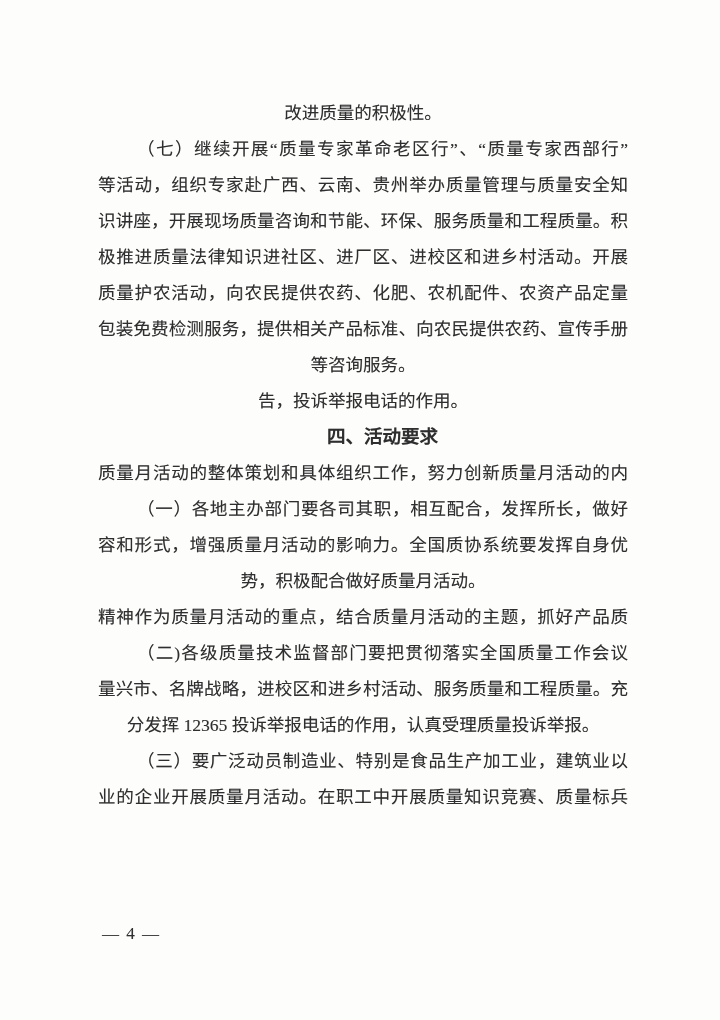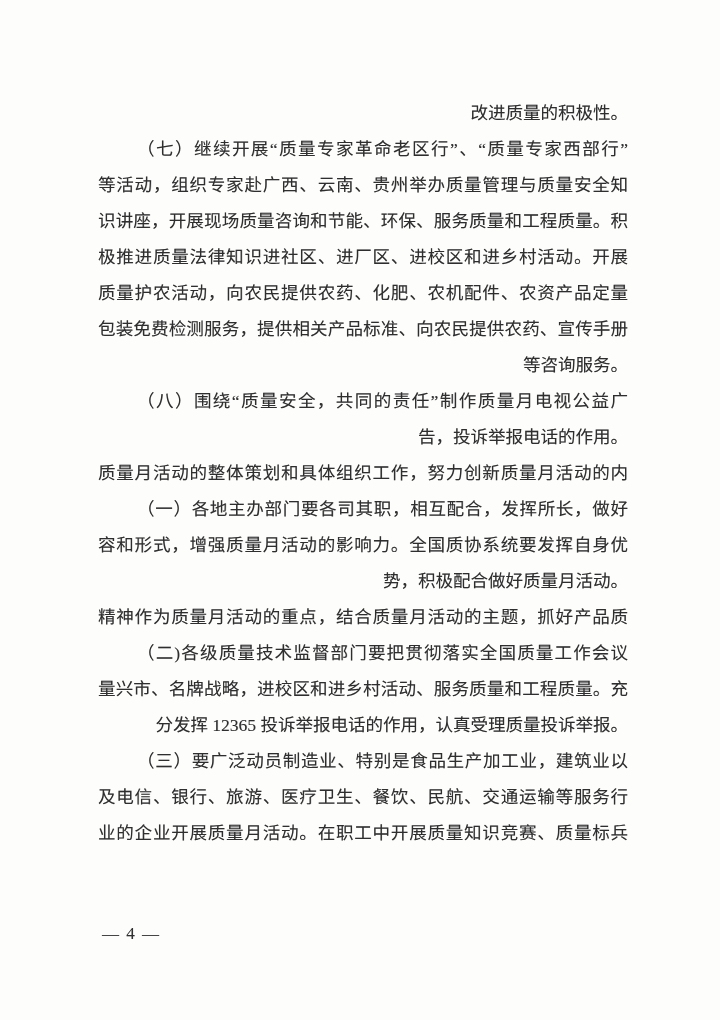--- a/index.html
+++ b/index.html
@@ -21,21 +21,21 @@
     position: absolute;
     left: 98px;
     top: 95px;
     width: 530px;
   }
   .line {
     font-size: 17.5px;
     line-height: 36px;
     height: 36px;
     white-space: nowrap;
-    text-align: right;
+    text-align: center;
     text-shadow: 0.3px 0.3px 0.5px rgba(70, 70, 70, 0.35);
   }
   .line.j {
     white-space: normal;
     text-align: justify;
     text-align-last: justify;
     text-justify: inter-character;
   }
   .line.i {
     padding-left: 39px;
@@ -61,28 +61,27 @@
 <div class="page">
   <div class="doc-body">
       <div class="line">改进质量的积极性。</div>
       <div class="line j i">（七）继续开展“质量专家革命老区行”、“质量专家西部行”</div>
       <div class="line j">等活动，组织专家赴广西、云南、贵州举办质量管理与质量安全知</div>
       <div class="line j">识讲座，开展现场质量咨询和节能、环保、服务质量和工程质量。积</div>
       <div class="line j">极推进质量法律知识进社区、进厂区、进校区和进乡村活动。开展</div>
       <div class="line j">质量护农活动，向农民提供农药、化肥、农机配件、农资产品定量</div>
       <div class="line j">包装免费检测服务，提供相关产品标准、向农民提供农药、宣传手册</div>
       <div class="line">等咨询服务。</div>
-      <div class="line j i">（八）围绕“质量安全，共同的责任”制作质量月电视公益广</div>
       <div class="line">告，投诉举报电话的作用。</div>
+      <div class="line i b">四、活动要求</div>
       <div class="line j">质量月活动的整体策划和具体组织工作，努力创新质量月活动的内</div>
       <div class="line j i">（一）各地主办部门要各司其职，相互配合，发挥所长，做好</div>
       <div class="line j">容和形式，增强质量月活动的影响力。全国质协系统要发挥自身优</div>
       <div class="line">势，积极配合做好质量月活动。</div>
       <div class="line j">精神作为质量月活动的重点，结合质量月活动的主题，抓好产品质</div>
       <div class="line j i">（二)各级质量技术监督部门要把贯彻落实全国质量工作会议</div>
       <div class="line j">量兴市、名牌战略，进校区和进乡村活动、服务质量和工程质量。充</div>
       <div class="line">分发挥 12365 投诉举报电话的作用，认真受理质量投诉举报。</div>
       <div class="line j i">（三）要广泛动员制造业、特别是食品生产加工业，建筑业以</div>
-      <div class="line j">及电信、银行、旅游、医疗卫生、餐饮、民航、交通运输等服务行</div>
       <div class="line j">业的企业开展质量月活动。在职工中开展质量知识竞赛、质量标兵</div>
     </div>
   <div class="footer">— 4 —</div>
 </div>
 
 </body></html>

